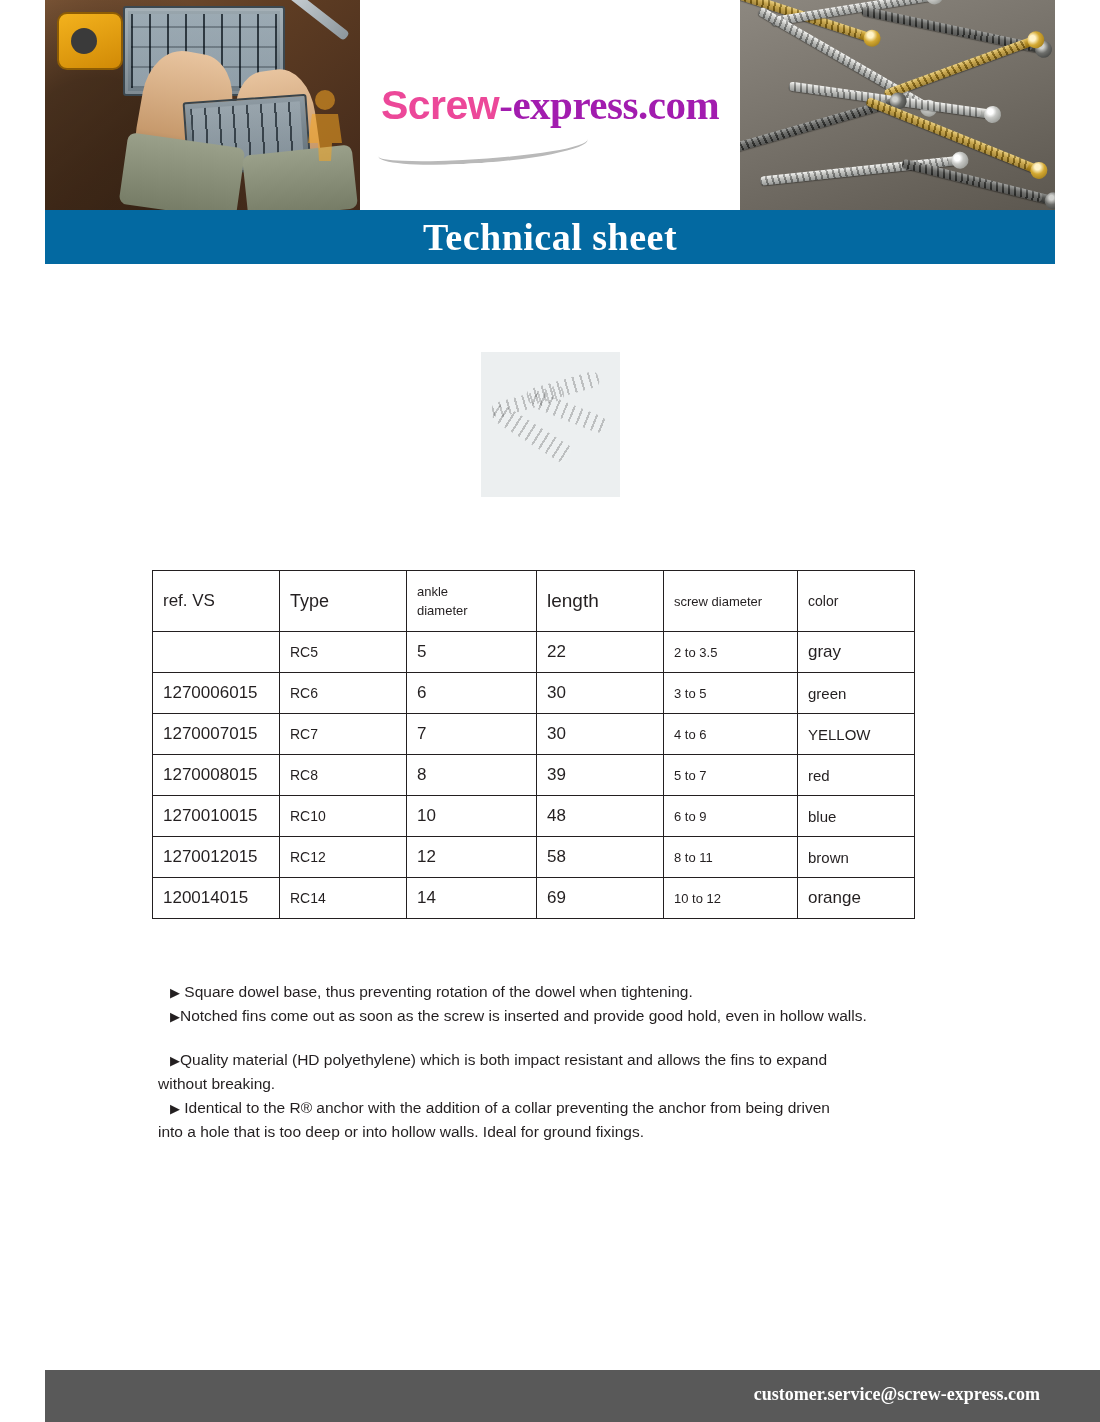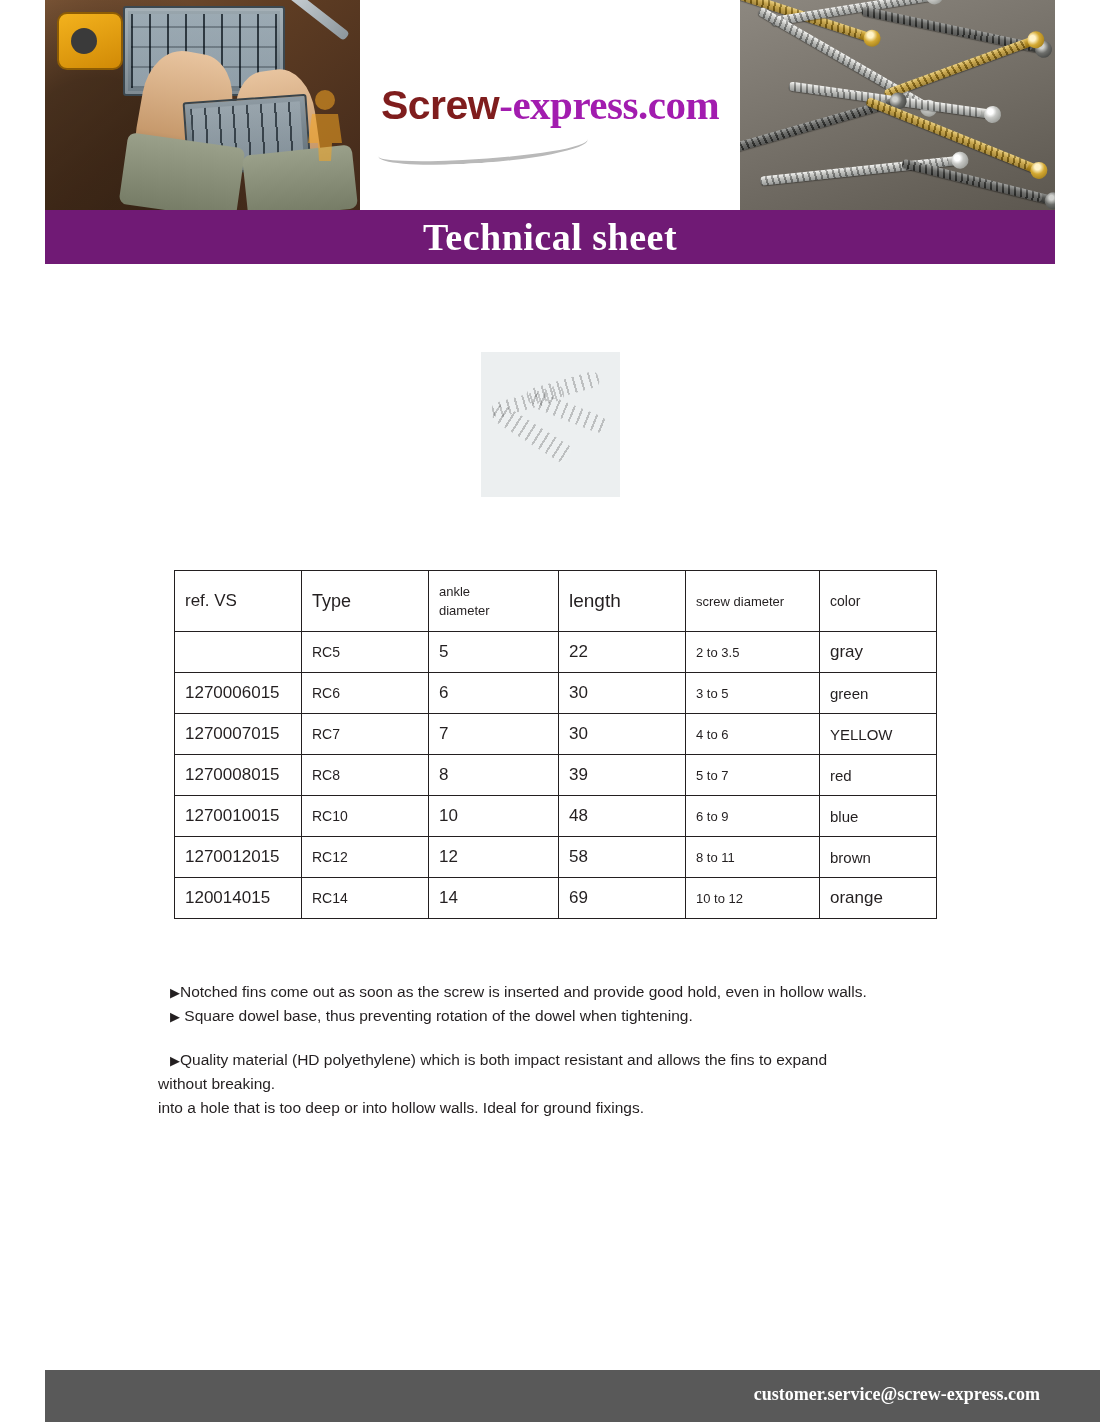--- a/index.html
+++ b/index.html
@@ -130,21 +130,21 @@
     position: relative;
     width: 380px;
     text-align: center;
   }
   .logo-text {
     font-size: 41px;
     font-weight: bold;
     letter-spacing: -0.5px;
     white-space: nowrap;
   }
-  .logo-text .w1 { color: #7f1d1d; }
+  .logo-text .w1 { color: #ec4899; }
   .logo-text .w2 { color: #a21caf; font-family: Liberation Serif, serif; }
   .logo-swoosh {
     position: absolute;
     left: 18px;
     top: 52px;
     width: 210px;
     height: 26px;
     border-bottom: 4px solid #b9b9b9;
     border-radius: 0 0 60% 40%;
     transform: rotate(-3deg);
@@ -190,21 +190,21 @@
   .screw.gold .head { background: radial-gradient(circle at 35% 35%, #fff3c9 0 18%, #d3a832 45%, #8b6a12 100%); }
   .screw.dark .head { background: radial-gradient(circle at 35% 35%, #cfd0cd 0 15%, #6c6d6a 45%, #313230 100%); }
 
   
   .title-bar {
     position: absolute;
     left: 45px;
     top: 210px;
     width: 1010px;
     height: 54px;
-    background: #701a75;
+    background: #0369a1;
     display: flex;
     align-items: center;
     justify-content: center;
   }
   .title-bar-text {
     color: #ffffff;
     font-size: 38px;
     font-weight: bold;
     letter-spacing: 0.5px;
     font-family: "Liberation Serif", serif;
@@ -260,21 +260,21 @@
     transform: rotate(32deg);
     background: linear-gradient(180deg, #4da2ee 0%, #1757c6 60%, #0f3d8f 100%);
   }
   .ribs-pattern {
     background-image: repeating-linear-gradient(90deg, rgba(0,0,0,.20) 0 2px, rgba(255,255,255,.08) 2px 8px);
   }
 
   
   .spec-table {
     position: absolute;
-    left: 174px;
+    left: 152px;
     top: 570px;
     width: 762px;
     border-collapse: collapse;
     table-layout: fixed;
   }
   .spec-table td, .spec-table th {
     border: 1px solid #231f20;
     padding: 6px 10px;
     text-align: left;
     vertical-align: middle;
@@ -502,31 +502,35 @@
         <td class="c-ankle">14</td>
         <td class="c-length">69</td>
         <td class="c-screw">10 to 12</td>
         <td class="c-color big">orange</td>
       </tr>
     </tbody>
   </table>
 
   <div class="bullets">
     <p class="line-indent">
-      <span class="tri">▶</span><span>Notched fins come out as soon as the screw is inserted and provide good hold, even in hollow walls.</span>
+      <span class="tri">▶</span>
+      <span>Square dowel base, thus preventing rotation of the dowel when tightening.</span>
     </p>
     <p class="line-indent">
-      <span class="tri">▶</span>
-      <span>Square dowel base, thus preventing rotation of the dowel when tightening.</span>
+      <span class="tri">▶</span><span>Notched fins come out as soon as the screw is inserted and provide good hold, even in hollow walls.</span>
     </p>
     <div class="gap"></div>
     <p class="line-indent">
       <span class="tri">▶</span><span>Quality material (HD polyethylene) which is both impact resistant and allows the fins to expand</span>
     </p>
     <p>without breaking.</p>
+    <p class="line-indent">
+      <span class="tri">▶</span>
+      <span>Identical to the R® anchor with the addition of a collar preventing the anchor from being driven</span>
+    </p>
     <p>into a hole that is too deep or into hollow walls. Ideal for ground fixings.</p>
   </div>
 
   <div class="footer-bar"></div>
   <div class="footer-white-left"></div>
   <div class="footer-text">customer.service@screw-express.com</div>
 
 </div>
 
 </body></html>

